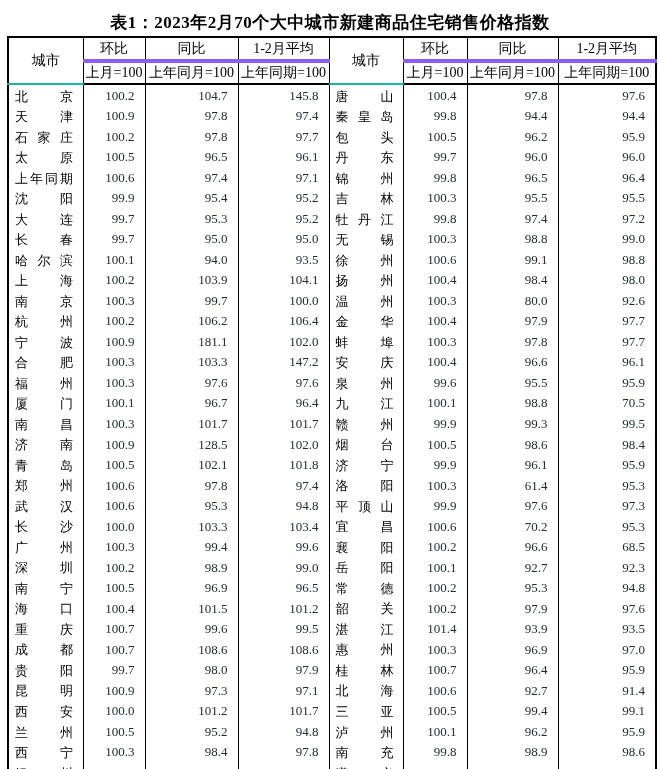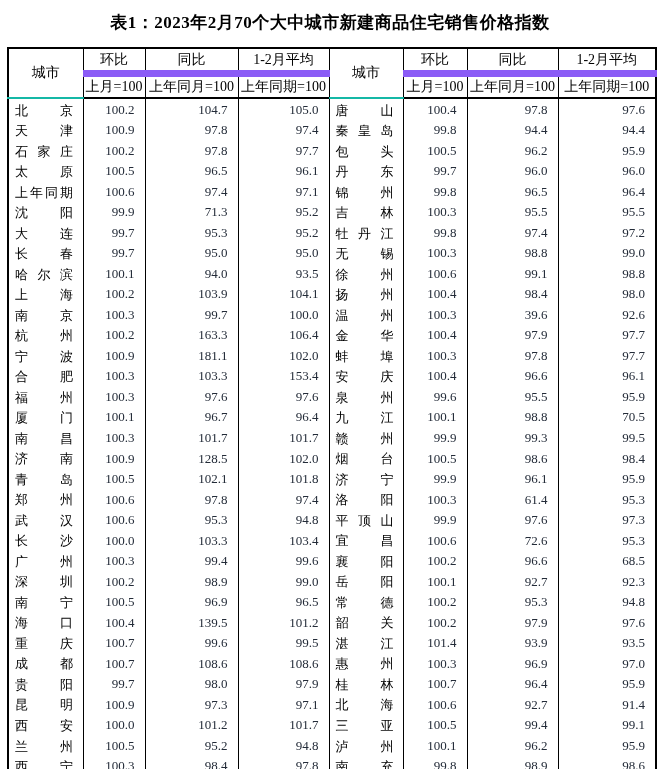--- a/index.html
+++ b/index.html
@@ -13,21 +13,21 @@
     overflow: hidden;
     font-family: "Liberation Serif", "DejaVu Serif", serif;
     color: #000;
   }
   .page-title {
     text-align: center;
     font-size: 17px;
     font-weight: bold;
     color: #000000;
     padding-top: 11px;
-    height: 47px;
+    height: 36px;
     box-sizing: border-box;
     letter-spacing: 0.5px;
     white-space: nowrap;
   }
   table.price-table {
     border-collapse: collapse;
     table-layout: fixed;
     width: 650px;
     margin-left: 7px;
     border: 2px solid #000;
@@ -40,21 +40,21 @@
     white-space: nowrap;
   }
   .price-table thead th {
     font-weight: normal;
     font-size: 14px;
     text-align: center;
     color: #000;
   }
   .hrow1 th { height: 21px; }
   .hrow2 th { height: 20px; border-bottom: 2px solid #000; margin-top: 16px; }
-  .th-metric { border-bottom: 7px solid #8b5cf6; }
+  .th-metric { border-bottom: 4px solid #8b5cf6; }
   .th-city { border-bottom: 2px solid #14b8a6; }
   .price-table tbody td {
     height: 19px;
     font-size: 13px;
     line-height: 19px;
   }
   td.num-cell {
     text-align: right;
     padding-right: 10px;
     color: #232b38;
@@ -106,21 +106,21 @@
       <th>上月=100</th>
       <th>上年同月=100</th>
       <th>上年同期=100</th>
     </tr>
   </thead>
   <tbody>
       <tr>
         <td class="city-cell"><span class="city-name">北京</span></td>
         <td class="num-cell">100.2</td>
         <td class="num-cell">104.7</td>
-        <td class="num-cell">105.0</td>
+        <td class="num-cell">145.8</td>
         <td class="city-cell"><span class="city-name">唐山</span></td>
         <td class="num-cell">100.4</td>
         <td class="num-cell">97.8</td>
         <td class="num-cell">97.6</td>
       </tr>
       <tr>
         <td class="city-cell"><span class="city-name">天津</span></td>
         <td class="num-cell">100.9</td>
         <td class="num-cell">97.8</td>
         <td class="num-cell">97.4</td>
@@ -155,21 +155,21 @@
         <td class="num-cell">97.4</td>
         <td class="num-cell">97.1</td>
         <td class="city-cell"><span class="city-name">锦州</span></td>
         <td class="num-cell">99.8</td>
         <td class="num-cell">96.5</td>
         <td class="num-cell">96.4</td>
       </tr>
       <tr>
         <td class="city-cell"><span class="city-name">沈阳</span></td>
         <td class="num-cell">99.9</td>
-        <td class="num-cell">71.3</td>
+        <td class="num-cell">95.4</td>
         <td class="num-cell">95.2</td>
         <td class="city-cell"><span class="city-name">吉林</span></td>
         <td class="num-cell">100.3</td>
         <td class="num-cell">95.5</td>
         <td class="num-cell">95.5</td>
       </tr>
       <tr>
         <td class="city-cell"><span class="city-name">大连</span></td>
         <td class="num-cell">99.7</td>
         <td class="num-cell">95.3</td>
@@ -209,48 +209,48 @@
         <td class="num-cell">98.4</td>
         <td class="num-cell">98.0</td>
       </tr>
       <tr>
         <td class="city-cell"><span class="city-name">南京</span></td>
         <td class="num-cell">100.3</td>
         <td class="num-cell">99.7</td>
         <td class="num-cell">100.0</td>
         <td class="city-cell"><span class="city-name">温州</span></td>
         <td class="num-cell">100.3</td>
-        <td class="num-cell">39.6</td>
+        <td class="num-cell">80.0</td>
         <td class="num-cell">92.6</td>
       </tr>
       <tr>
         <td class="city-cell"><span class="city-name">杭州</span></td>
         <td class="num-cell">100.2</td>
-        <td class="num-cell">163.3</td>
+        <td class="num-cell">106.2</td>
         <td class="num-cell">106.4</td>
         <td class="city-cell"><span class="city-name">金华</span></td>
         <td class="num-cell">100.4</td>
         <td class="num-cell">97.9</td>
         <td class="num-cell">97.7</td>
       </tr>
       <tr>
         <td class="city-cell"><span class="city-name">宁波</span></td>
         <td class="num-cell">100.9</td>
         <td class="num-cell">181.1</td>
         <td class="num-cell">102.0</td>
         <td class="city-cell"><span class="city-name">蚌埠</span></td>
         <td class="num-cell">100.3</td>
         <td class="num-cell">97.8</td>
         <td class="num-cell">97.7</td>
       </tr>
       <tr>
         <td class="city-cell"><span class="city-name">合肥</span></td>
         <td class="num-cell">100.3</td>
         <td class="num-cell">103.3</td>
-        <td class="num-cell">153.4</td>
+        <td class="num-cell">147.2</td>
         <td class="city-cell"><span class="city-name">安庆</span></td>
         <td class="num-cell">100.4</td>
         <td class="num-cell">96.6</td>
         <td class="num-cell">96.1</td>
       </tr>
       <tr>
         <td class="city-cell"><span class="city-name">福州</span></td>
         <td class="num-cell">100.3</td>
         <td class="num-cell">97.6</td>
         <td class="num-cell">97.6</td>
@@ -319,21 +319,21 @@
         <td class="num-cell">97.6</td>
         <td class="num-cell">97.3</td>
       </tr>
       <tr>
         <td class="city-cell"><span class="city-name">长沙</span></td>
         <td class="num-cell">100.0</td>
         <td class="num-cell">103.3</td>
         <td class="num-cell">103.4</td>
         <td class="city-cell"><span class="city-name">宜昌</span></td>
         <td class="num-cell">100.6</td>
-        <td class="num-cell">72.6</td>
+        <td class="num-cell">70.2</td>
         <td class="num-cell">95.3</td>
       </tr>
       <tr>
         <td class="city-cell"><span class="city-name">广州</span></td>
         <td class="num-cell">100.3</td>
         <td class="num-cell">99.4</td>
         <td class="num-cell">99.6</td>
         <td class="city-cell"><span class="city-name">襄阳</span></td>
         <td class="num-cell">100.2</td>
         <td class="num-cell">96.6</td>
@@ -355,21 +355,21 @@
         <td class="num-cell">96.9</td>
         <td class="num-cell">96.5</td>
         <td class="city-cell"><span class="city-name">常德</span></td>
         <td class="num-cell">100.2</td>
         <td class="num-cell">95.3</td>
         <td class="num-cell">94.8</td>
       </tr>
       <tr>
         <td class="city-cell"><span class="city-name">海口</span></td>
         <td class="num-cell">100.4</td>
-        <td class="num-cell">139.5</td>
+        <td class="num-cell">101.5</td>
         <td class="num-cell">101.2</td>
         <td class="city-cell"><span class="city-name">韶关</span></td>
         <td class="num-cell">100.2</td>
         <td class="num-cell">97.9</td>
         <td class="num-cell">97.6</td>
       </tr>
       <tr>
         <td class="city-cell"><span class="city-name">重庆</span></td>
         <td class="num-cell">100.7</td>
         <td class="num-cell">99.6</td>

